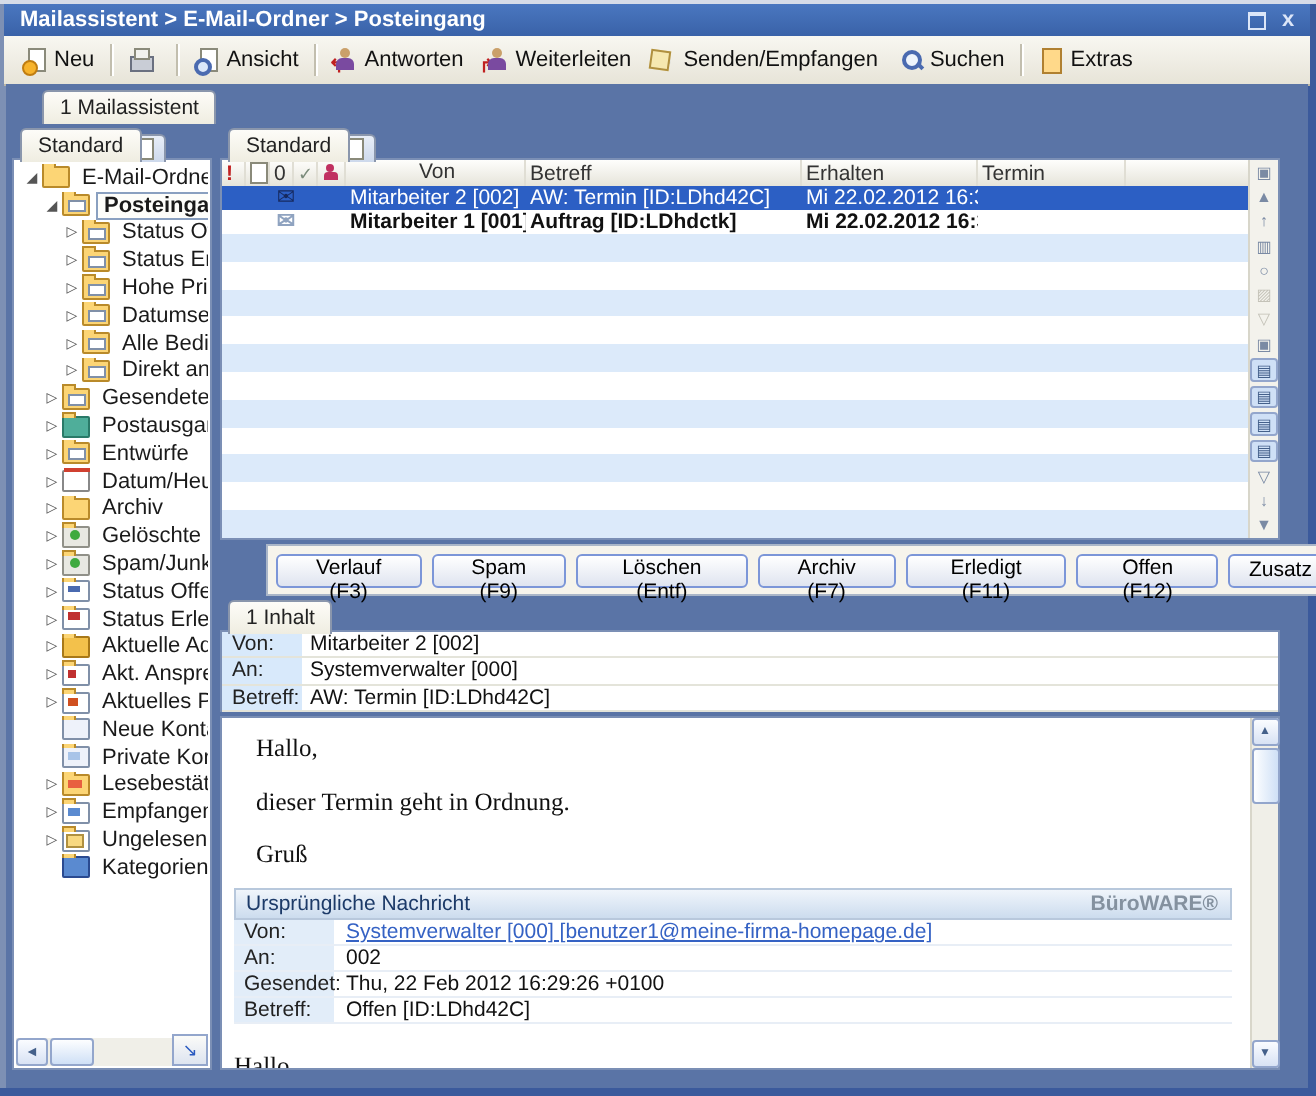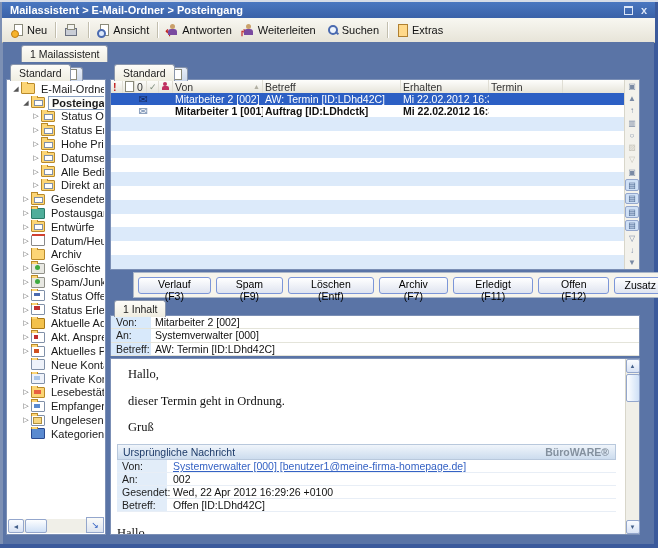--- a/index.html
+++ b/index.html
@@ -143,20 +143,24 @@
         </span>
         <span>Antworten</span>
       </div>
       <div class="tbi">
         <span class="tb-ico i-person i-fwd">
           <span class="ar">↱</span>
         </span>
         <span>Weiterleiten</span>
       </div>
       <div class="tbi">
+        <span class="tb-ico i-env"></span>
+        <span>Senden/Empfangen</span>
+      </div>
+      <div class="tbi">
         <span class="tb-ico i-search"></span>
         <span>Suchen</span>
       </div>
       <span class="tbsep"></span>
       <div class="tbi">
         <span class="tb-ico i-extras"></span>
         <span>Extras</span>
       </div>
     </div>
 
@@ -321,21 +325,21 @@
           </div>
           <div class="hc" style="width: 12px;">
             <span>0</span>
           </div>
           <div class="hc" style="width: 12px;">
             <span class="chk">✓</span>
           </div>
           <div class="hc" style="width: 14px;">
             <span class="hperson"></span>
           </div>
-          <div class="hc" style="width: 90px;">
+          <div class="hc" style="width: 90px; flex-direction: column;">
             <span>Von</span>
             <span class="sorta">▲</span>
           </div>
           <div class="hc" style="width: 138px;">
             <span>Betreff</span>
           </div>
           <div class="hc" style="width: 88px;">
             <span>Erhalten</span>
           </div>
           <div class="hc" style="width: 74px;">
@@ -429,21 +433,21 @@
               <div class="qrow">
                 <span class="qlab">Von:</span>
                 <span class="qval link">Systemverwalter [000] [benutzer1@meine-firma-homepage.de]</span>
               </div>
               <div class="qrow">
                 <span class="qlab">An:</span>
                 <span class="qval">002</span>
               </div>
               <div class="qrow">
                 <span class="qlab">Gesendet:</span>
-                <span class="qval">Wed, 22 Apr 2012 16:29:26 +0100</span>
+                <span class="qval">Thu, 22 Feb 2012 16:29:26 +0100</span>
               </div>
               <div class="qrow">
                 <span class="qlab">Betreff:</span>
                 <span class="qval">Offen [ID:LDhd42C]</span>
               </div>
             </div>
           <div class="after">Hallo,</div>
         </div>
       </div>
       <div class="vscroll">

